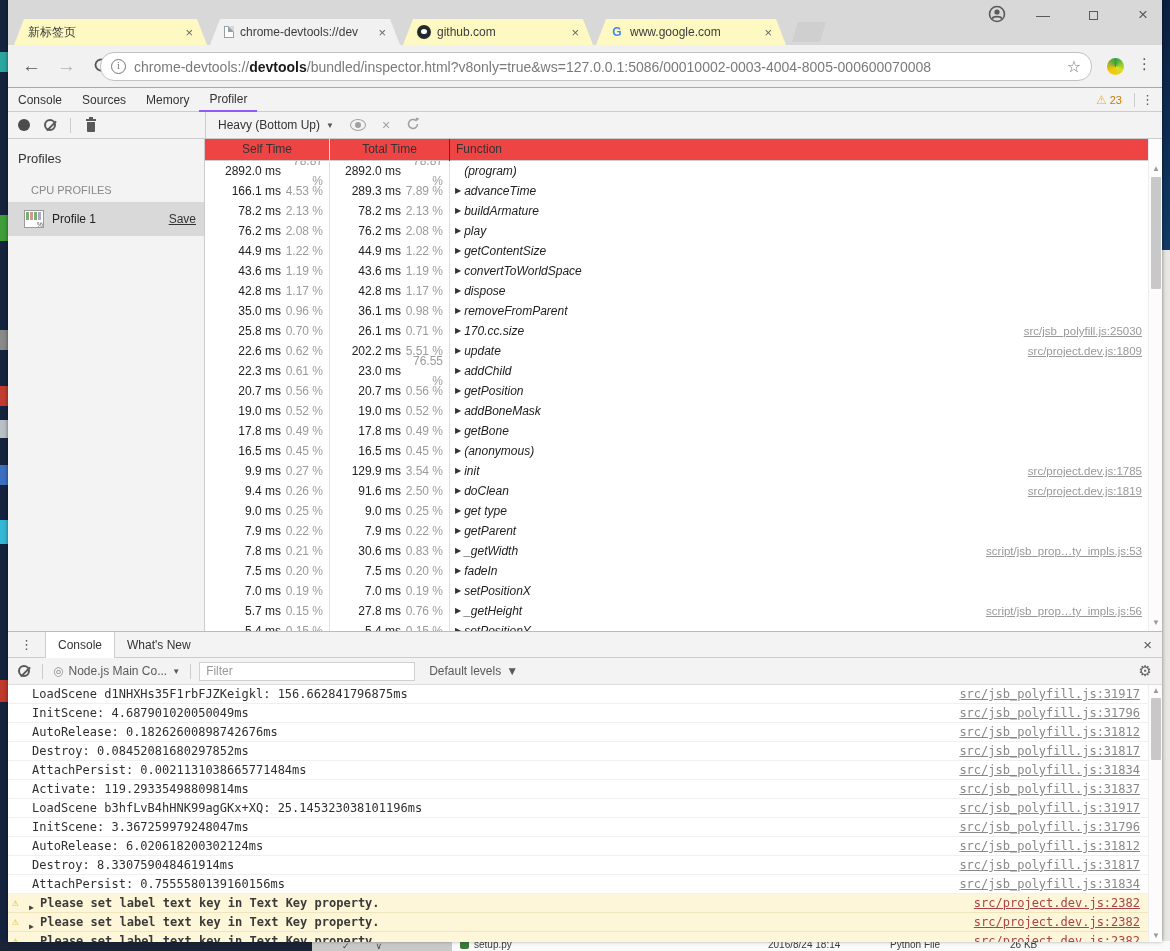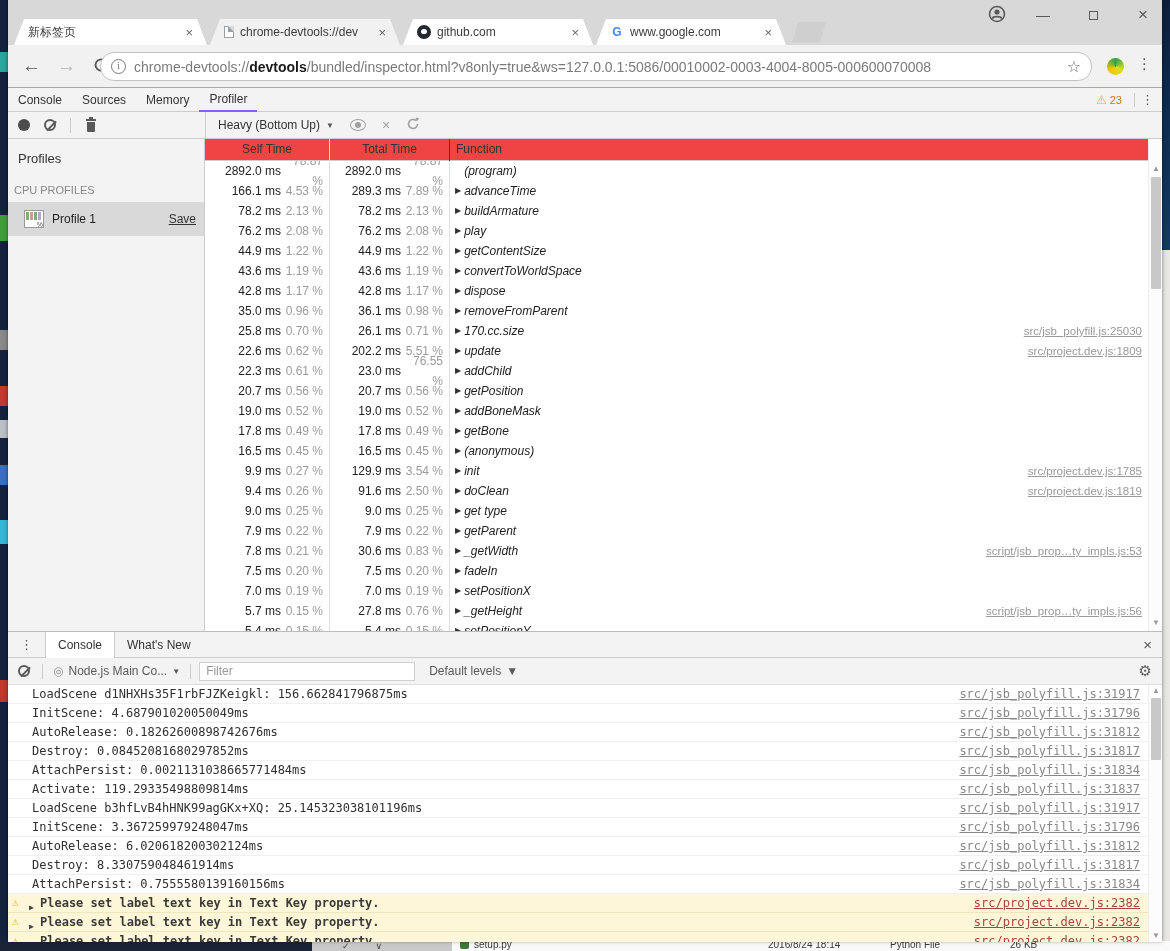--- a/index.html
+++ b/index.html
@@ -23,21 +23,21 @@
   
   .browser { position:absolute; left:8px; top:0; width:1154px; height:941px; background:#f1f1f1; box-shadow:0 0 4px rgba(0,0,0,.5); }
 
   
   .titlebar { position:absolute; left:0; top:0; width:100%; height:45px; background:#d8d8d8; }
   .win-controls { position:absolute; top:4px; right:6px; display:flex; align-items:center; gap:24px; height:22px; color:#5a5a5a; }
   .win-btn { width:26px; text-align:center; font-size:14px; line-height:22px; cursor:default; }
   .maximize-glyph { display:inline-block; width:9px; height:9px; border:1px solid #5a5a5a; }
   .tabstrip { position:absolute; left:0; bottom:0; height:26px; width:100%; }
   .tab { position:absolute; bottom:0; height:26px; display:flex; align-items:center; padding:0 14px; clip-path:polygon(10px 0, calc(100% - 10px) 0, 100% 100%, 0 100%); }
-  .tab.inactive { background:#ffffff; }
+  .tab.inactive { background:#fef9c3; }
   .tab.active { background:#f1f1f1; z-index:2; }
   .tab .title { flex:1; font-size:12px; color:#3c3c3c; white-space:nowrap; overflow:hidden; text-overflow:ellipsis; margin-right:6px; }
   .tab .close { color:#666; font-size:13px; line-height:13px; }
   .tab .fav { margin-right:6px; flex:none; }
   .fav-page { width:10px; height:12px; background:#fff; border:1px solid #98a0a6; position:relative; }
   .fav-page:after { content:""; position:absolute; right:-1px; top:-1px; border:3px solid #d8d8d8; border-left-color:#98a0a6; border-bottom-color:#98a0a6; }
   .fav-github { width:14px; height:14px; border-radius:50%; background:#24292e; position:relative; }
   .fav-github:after { content:""; position:absolute; left:4px; top:4px; width:6px; height:5px; border-radius:50% 50% 40% 40%; background:#fff; }
   .fav-google { width:14px; height:14px; border-radius:50%; color:#4285f4; font-weight:bold; font-size:12px; line-height:14px; text-align:center; }
   .newtab-btn { position:absolute; bottom:3px; height:20px; width:34px; background:#cfcfcf; clip-path:polygon(6px 0, 100% 0, calc(100% - 6px) 100%, 0 100%); }
@@ -82,21 +82,21 @@
   .view-select { display:flex; align-items:center; gap:6px; color:#333; }
   .view-select .arrow { font-size:8px; color:#555; }
   .gray-ic { color:#a0a0a0; font-size:14px; line-height:14px; }
   .eye { display:inline-block; width:16px; height:12px; position:relative; }
   .eye .outer { position:absolute; inset:0; border:1.5px solid #a0a0a0; border-radius:50%; }
   .eye .pupil { position:absolute; left:5px; top:3px; width:6px; height:6px; border-radius:50%; background:#a0a0a0; }
 
   
   .sidebar { position:absolute; left:0; top:51px; width:197px; height:492px; background:#f3f3f3; border-right:1px solid #ccc; }
   .sb-title { padding:12px 0 0 10px; font-size:13px; color:#333; }
-  .sb-section { padding:18px 0 6px 6px; font-size:11px; color:#888; }
+  .sb-section { padding:18px 0 6px 23px; font-size:11px; color:#888; }
   .profile-item { height:34px; background:#d9d9d9; display:flex; align-items:center; padding:0 8px 0 16px; }
   .profile-icon { width:20px; height:18px; background:#fff; border:1px solid #9a9a9a; margin-right:8px; position:relative; font-size:7px; overflow:hidden; }
   .profile-icon .bars { position:absolute; left:1px; top:1px; width:16px; height:8px;
      background:linear-gradient(90deg,#7fae72 0 3px,#fff 3px 4px,#c99 4px 7px,#fff 7px 8px,#7fae72 8px 11px,#fff 11px 12px,#aac 12px 15px,#fff 15px 16px); }
   .profile-icon .pct { position:absolute; right:0; bottom:-1px; color:#555; }
   .profile-name { flex:1; color:#222; }
   .save-link { color:#333; text-decoration:underline; }
 
   
   .grid { position:absolute; left:197px; top:51px; width:957px; height:492px; overflow:hidden; }

